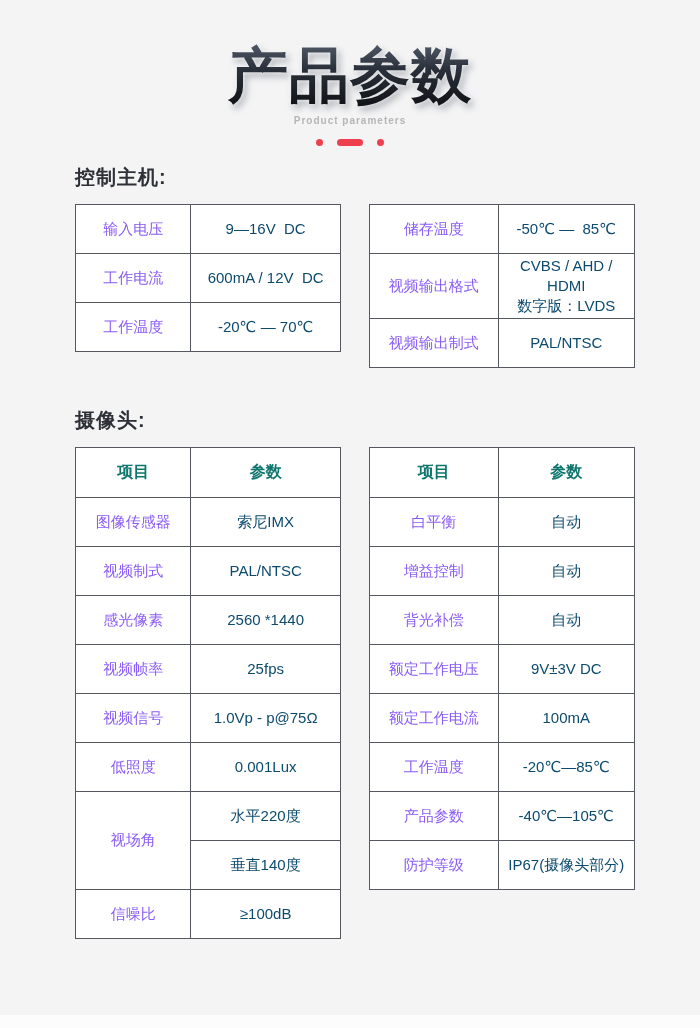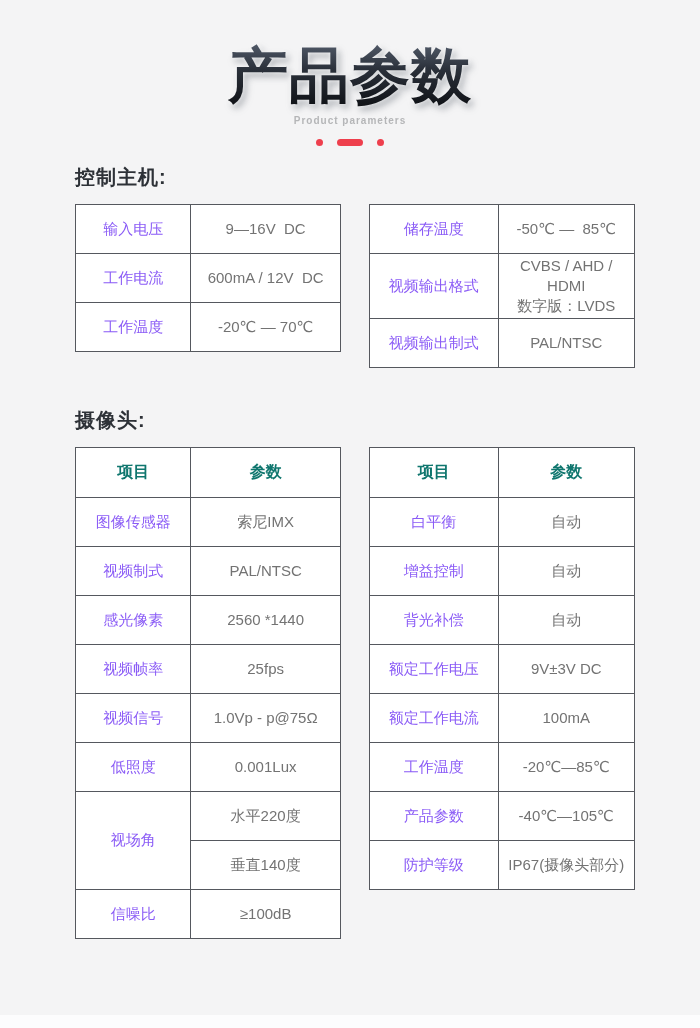--- a/index.html
+++ b/index.html
@@ -71,21 +71,21 @@
   }
   table.spec-table td.label {
     width: 43.5%;
     font-size: 15px;
     color: #8b5cf6;
     font-weight: 500;
   }
   table.spec-table.wide-label td.label { width: 48.5%; }
   table.spec-table td.value {
     font-size: 15px;
-    color: #737373;
+    color: #0c4a6e;
     line-height: 20px;
     white-space: pre-wrap;
   }
   table.spec-table th {
     font-size: 16px;
     font-weight: 700;
     color: #0f766e;
     height: 50px;
   }
   .bottom-strip {

